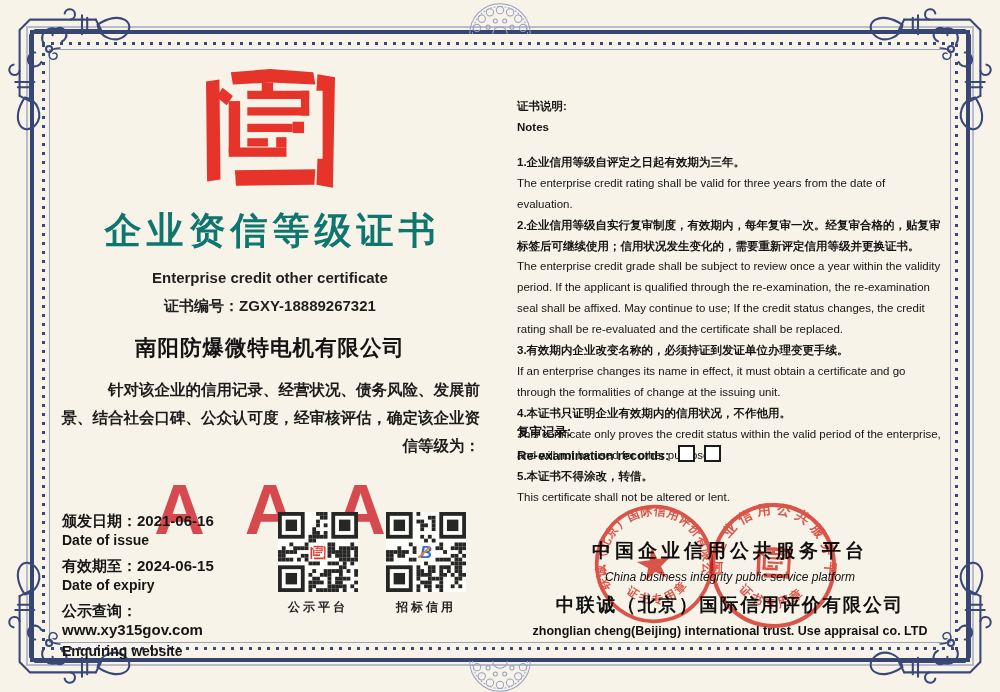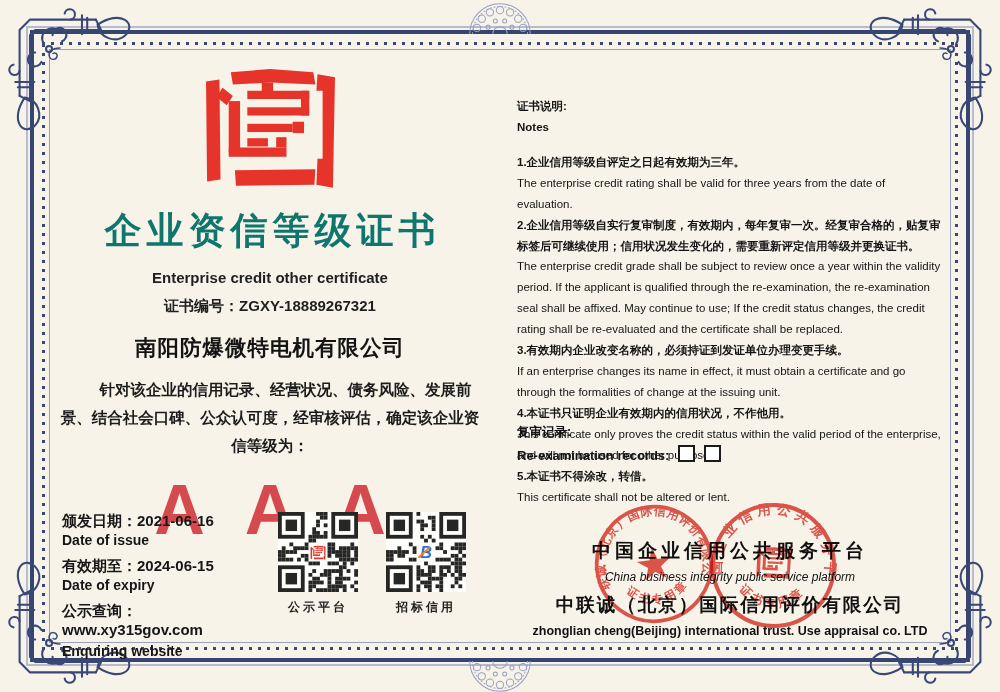--- a/index.html
+++ b/index.html
@@ -29,21 +29,21 @@
   .medallion{position:absolute;left:50%;width:98px;height:33px;transform:translateX(-50%);color:#96a0c0;}
   .medallion.top{top:1px;}
   .medallion.bottom{top:661px;transform:translateX(-50%) scaleY(-1);}
   
   .left-col{position:absolute;left:60px;top:58px;width:420px;text-align:center;color:#242424;}
   .logo{display:block;margin:8px auto 0;width:148px;height:130px;color:#e6342a;fill:#e6342a;}
   .title{margin-top:10px;font-size:37px;font-weight:700;letter-spacing:5px;text-indent:5px;color:#0f766e;}
   .subtitle{margin-top:13px;font-size:15px;font-weight:700;color:#1f1f1f;}
   .certno{margin-top:11px;font-size:15px;font-weight:700;color:#1f1f1f;}
   .company{margin-top:17px;font-size:21.5px;font-weight:700;letter-spacing:1px;color:#141414;}
-  .statement{margin-top:14px;font-size:15.5px;font-weight:600;line-height:1.8;text-align:center;
+  .statement{margin-top:14px;font-size:15.5px;font-weight:600;line-height:1.8;text-align:right;
              text-indent:2em;color:#1c1c1c;}
   .rating{margin-top:12px;font-size:70px;line-height:1.1;font-weight:700;color:#d6494f;
           letter-spacing:40px;text-indent:40px;}
   
   .dates{position:absolute;left:62px;top:512px;width:215px;color:#161616;}
   .drow{margin-bottom:9px;}
   .dzh{font-size:15px;font-weight:700;}
   .den{font-size:14px;font-weight:600;margin-top:1px;}
   
   .qrwrap{position:absolute;left:276px;top:512px;display:flex;gap:24px;}

